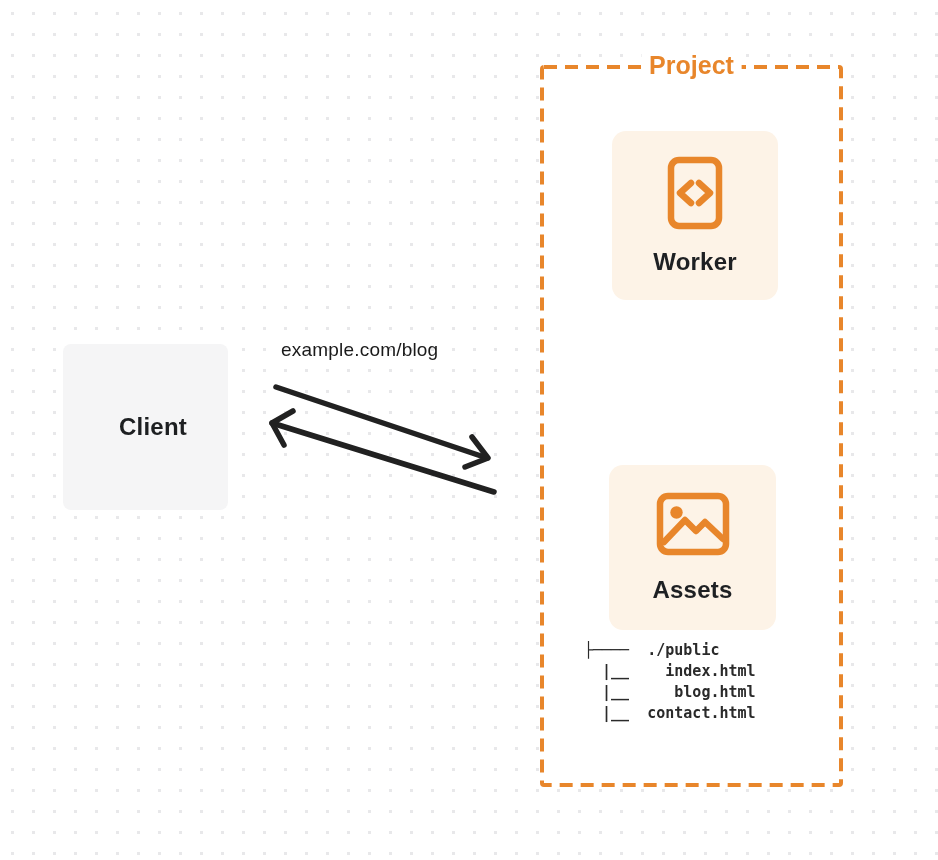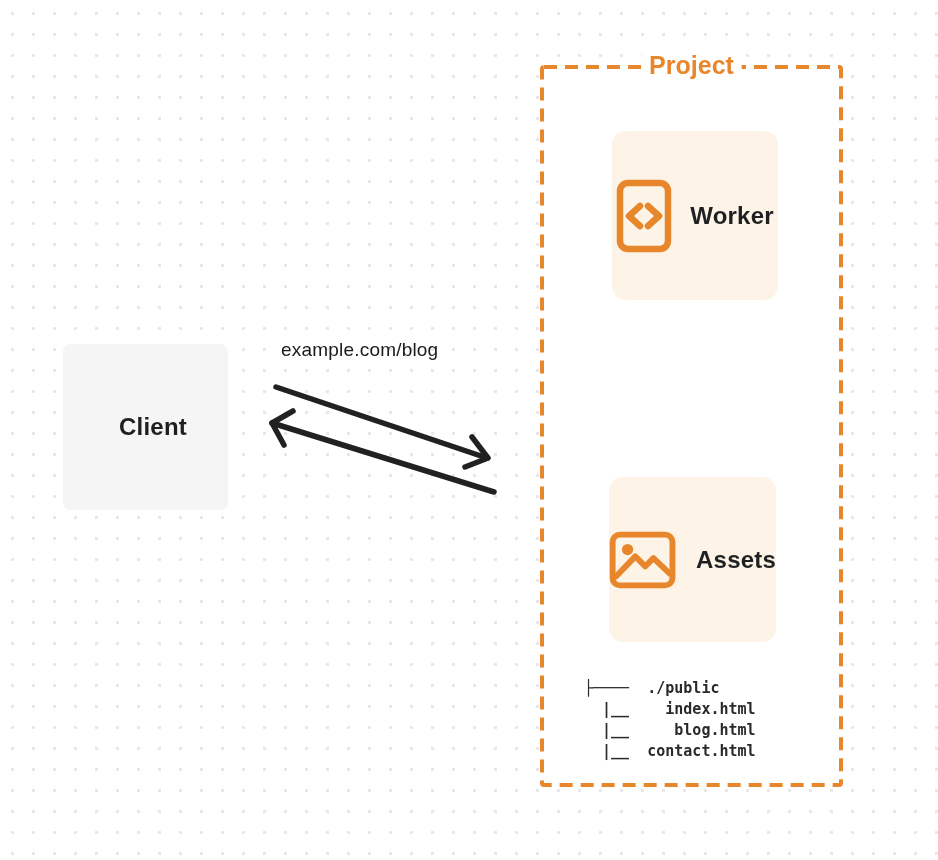--- a/index.html
+++ b/index.html
@@ -67,35 +67,35 @@
     font-size: 25px;
     font-weight: 700;
     color: #e8862b;
     white-space: nowrap;
   }
   .card {
     position: absolute;
     background: #fdf3e7;
     border-radius: 14px;
     display: flex;
-    flex-direction: row;
+    flex-direction: column;
     align-items: center;
     justify-content: center;
   }
   .worker-card { left: 72px; top: 66px; width: 166px; height: 169px; gap: 18px; }
-  .assets-card { left: 69px; top: 412px; width: 167px; height: 165px; gap: 20px; }
+  .assets-card { left: 69px; top: 400px; width: 167px; height: 165px; gap: 20px; }
   .card-label {
     font-size: 24px;
     font-weight: 700;
     color: #1e2023;
     letter-spacing: 0.2px;
   }
   .file-tree {
     position: absolute;
-    left: 44px; top: 613px;
+    left: 44px; top: 575px;
     font-family: "DejaVu Sans Mono", monospace;
     font-size: 15px;
     font-weight: 700;
     line-height: 21px;
     color: #2a2a2a;
     white-space: pre;
   }
 </style>
 </head>
 <body>

